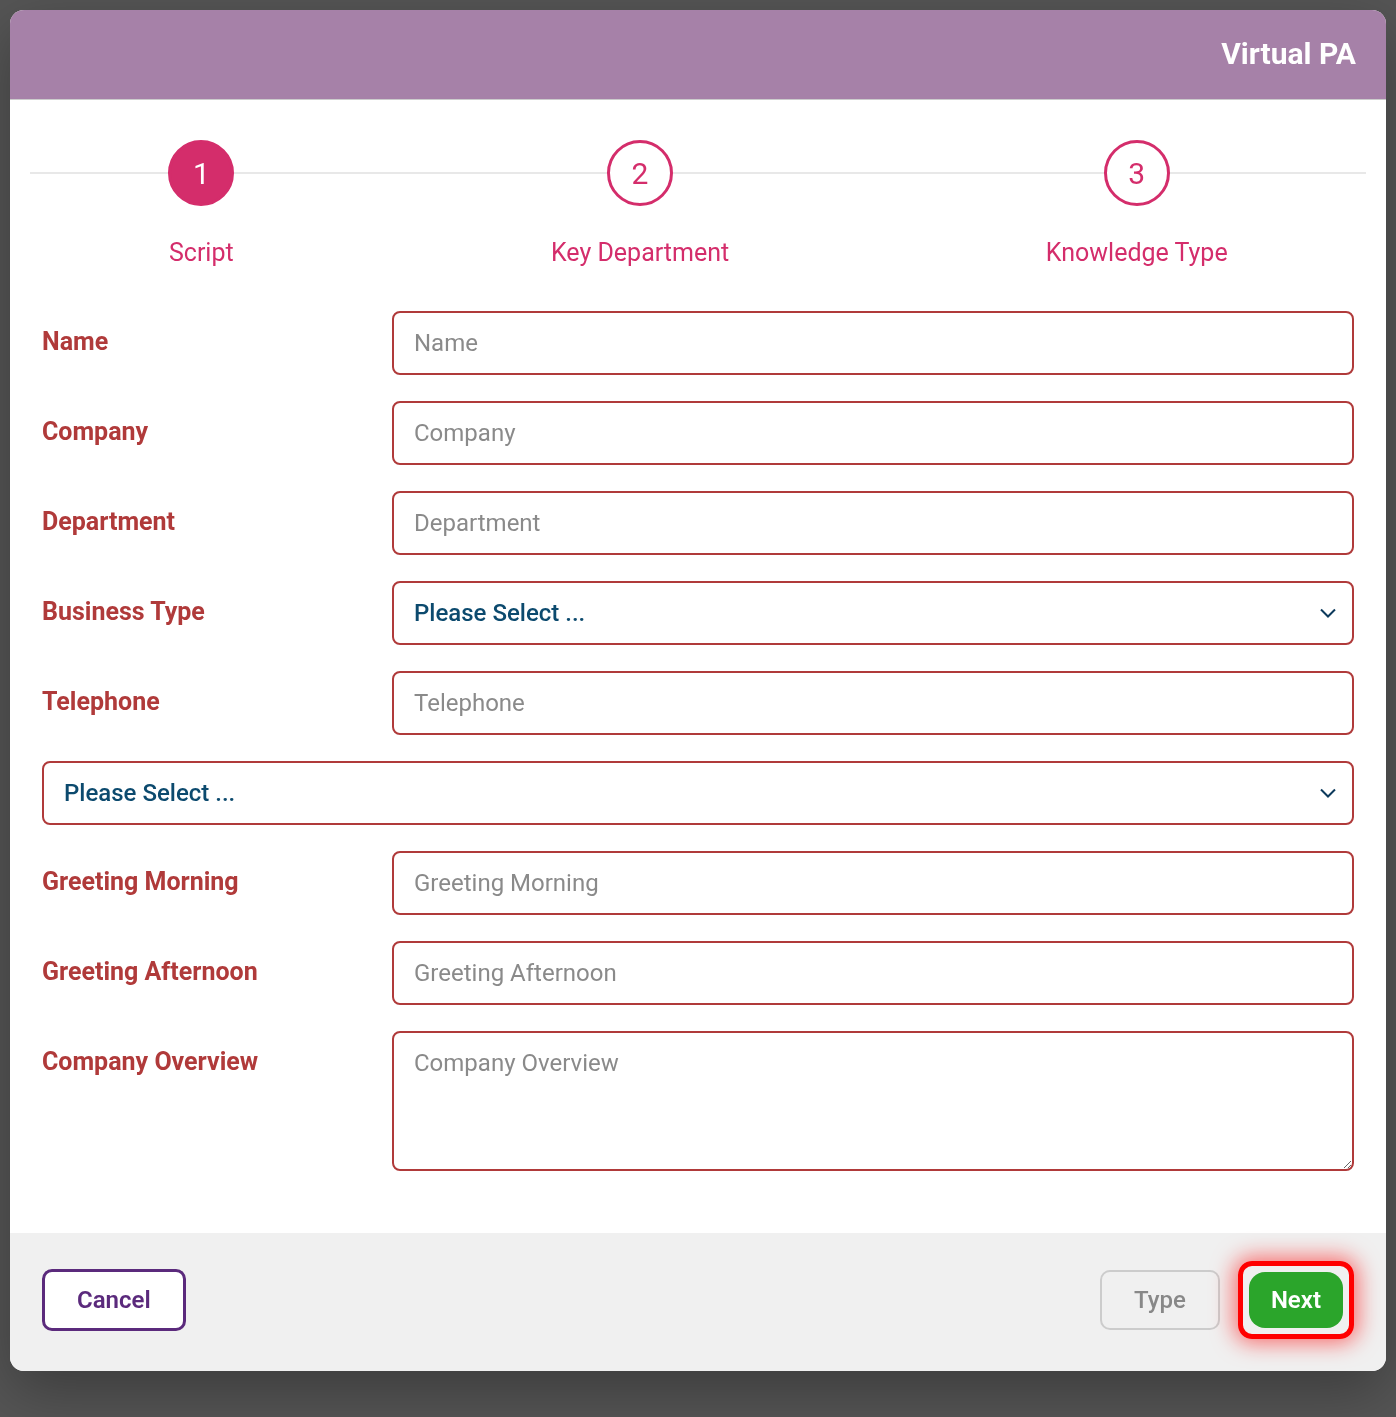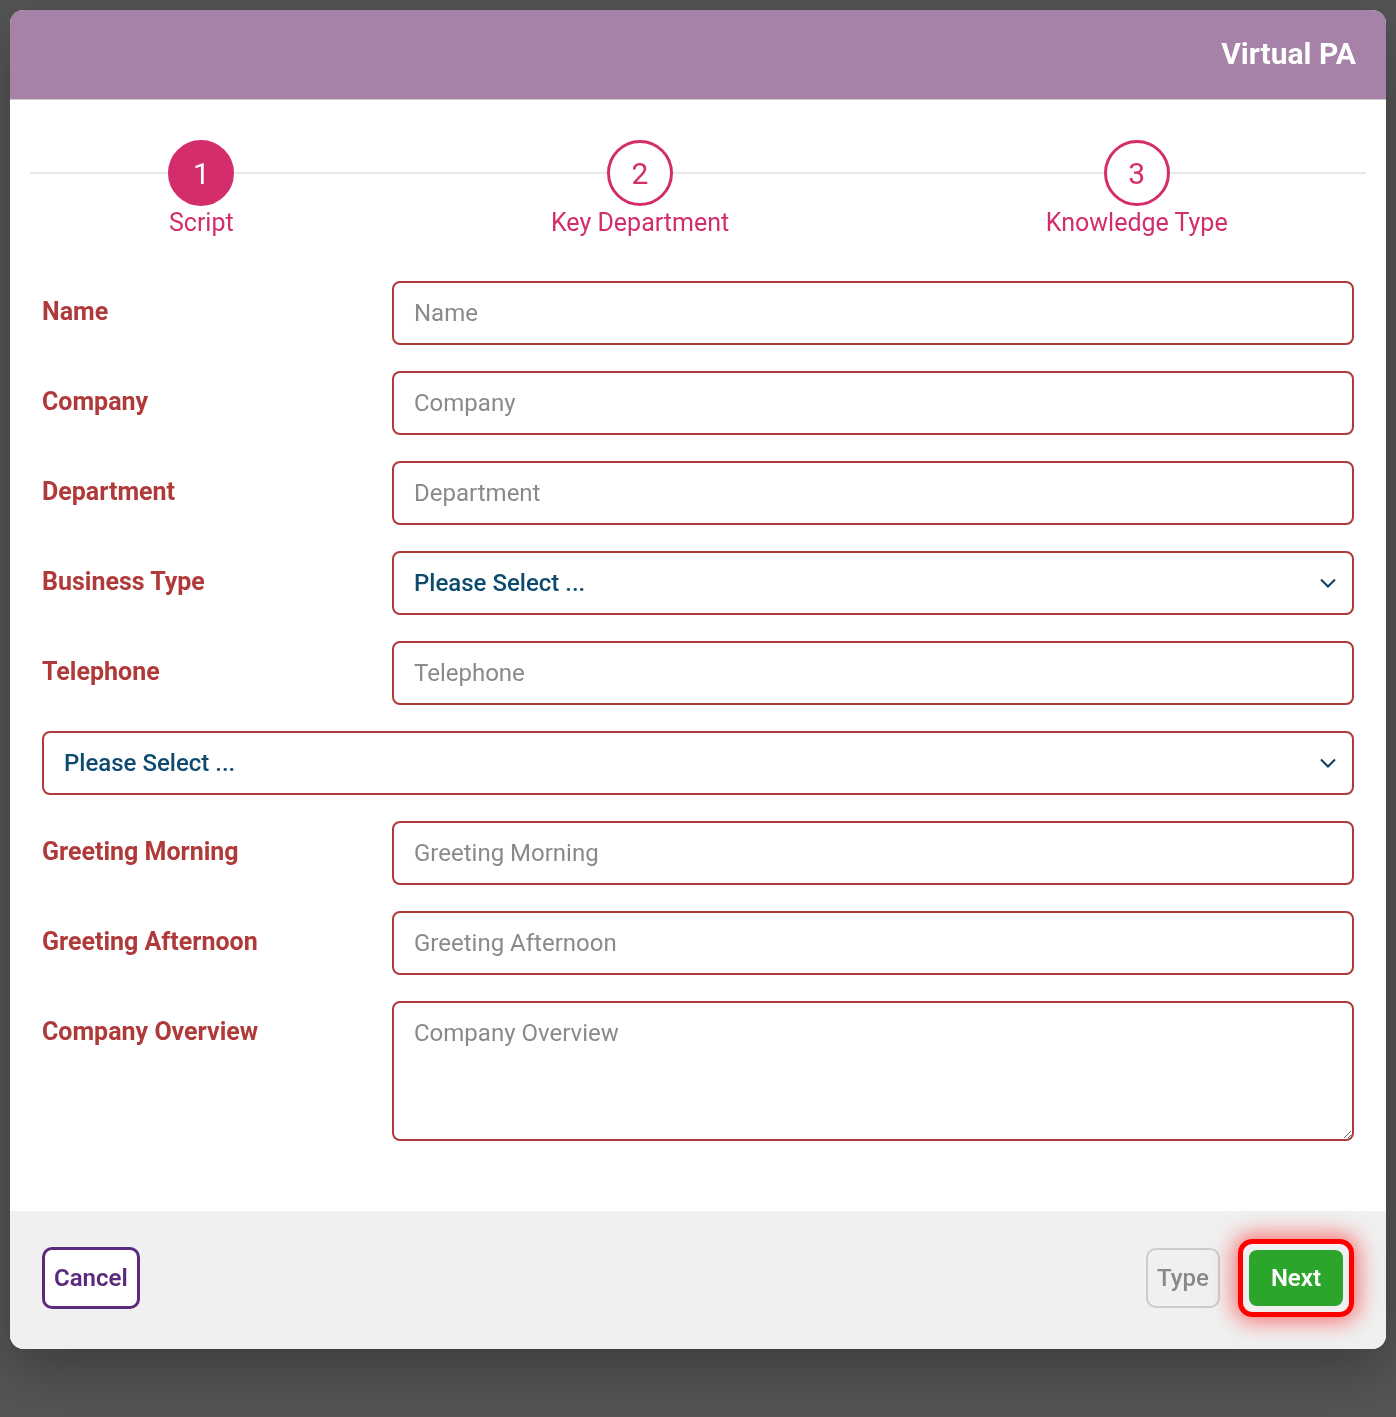--- a/index.html
+++ b/index.html
@@ -67,27 +67,27 @@
     background: #fff;
     border: 3px solid #d42d6b;
     color: #d42d6b;
   }
   .step.active .step-circle {
     background: #d42d6b;
     color: #fff;
     border-color: #d42d6b;
   }
   .step-label {
-    margin-top: 2px;
+    margin-top: 32px;
     font-size: 25px;
     color: #d42d6b;
     font-weight: 400;
   }
   .form-body {
-    padding: 20px 32px 40px 32px;
+    padding: 20px 32px 32px 32px;
   }
   .form-row {
     display: flex;
     align-items: flex-start;
     margin-bottom: 26px;
   }
   .form-label {
     flex: 0 0 350px;
     color: #b03a3a;
     font-size: 25px;
@@ -140,21 +140,21 @@
     background: #f0f0f0;
     padding: 28px 32px 32px 32px;
     display: flex;
     align-items: center;
   }
   .btn {
     font-family: inherit;
     font-size: 24px;
     font-weight: 500;
     border-radius: 10px;
-    padding: 14px 9px;
+    padding: 14px 32px;
     cursor: pointer;
     border: 2px solid transparent;
   }
   .btn-cancel {
     background: #fff;
     color: #5b2a7c;
     border: 3px solid #5b2a7c;
     font-weight: 600;
   }
   .btn-back {
@@ -170,21 +170,21 @@
     border-radius: 14px;
     box-shadow: 0 0 22px 4px rgba(255,0,0,0.55);
     display: inline-flex;
   }
   .btn-next {
     background: #2ba52b;
     color: #fff;
     border: none;
     font-weight: 600;
     padding: 14px 22px;
-    border-radius: 8px;
+    border-radius: 16px;
   }
 </style>
 </head>
 <body>
 
 <div class="modal">
 
   <div class="header">
     <div class="header-title">Virtual PA</div>
   </div>

